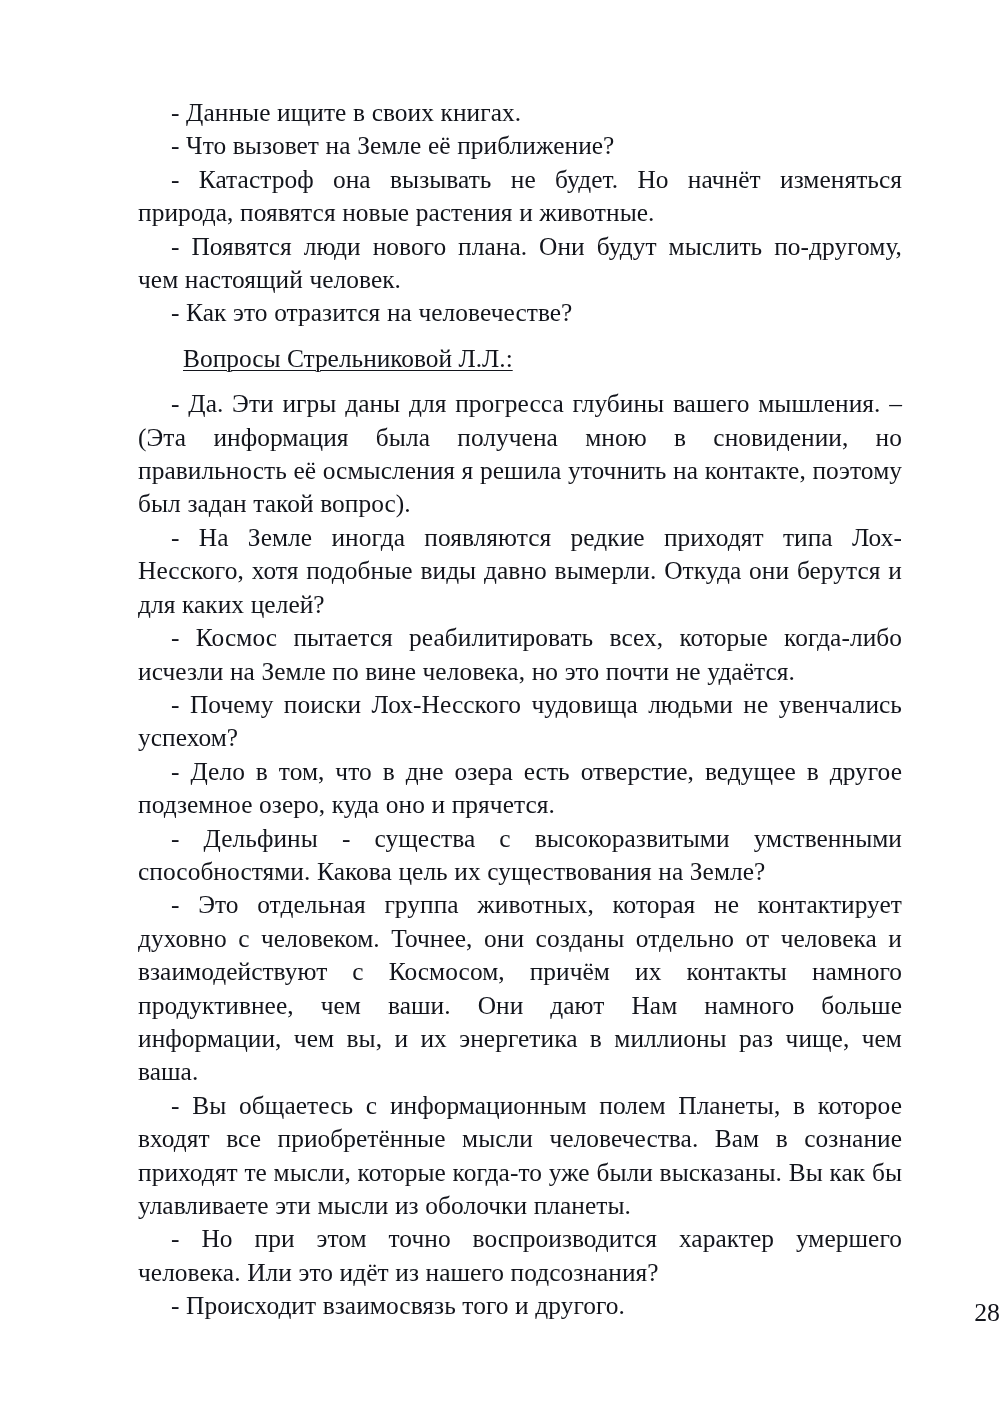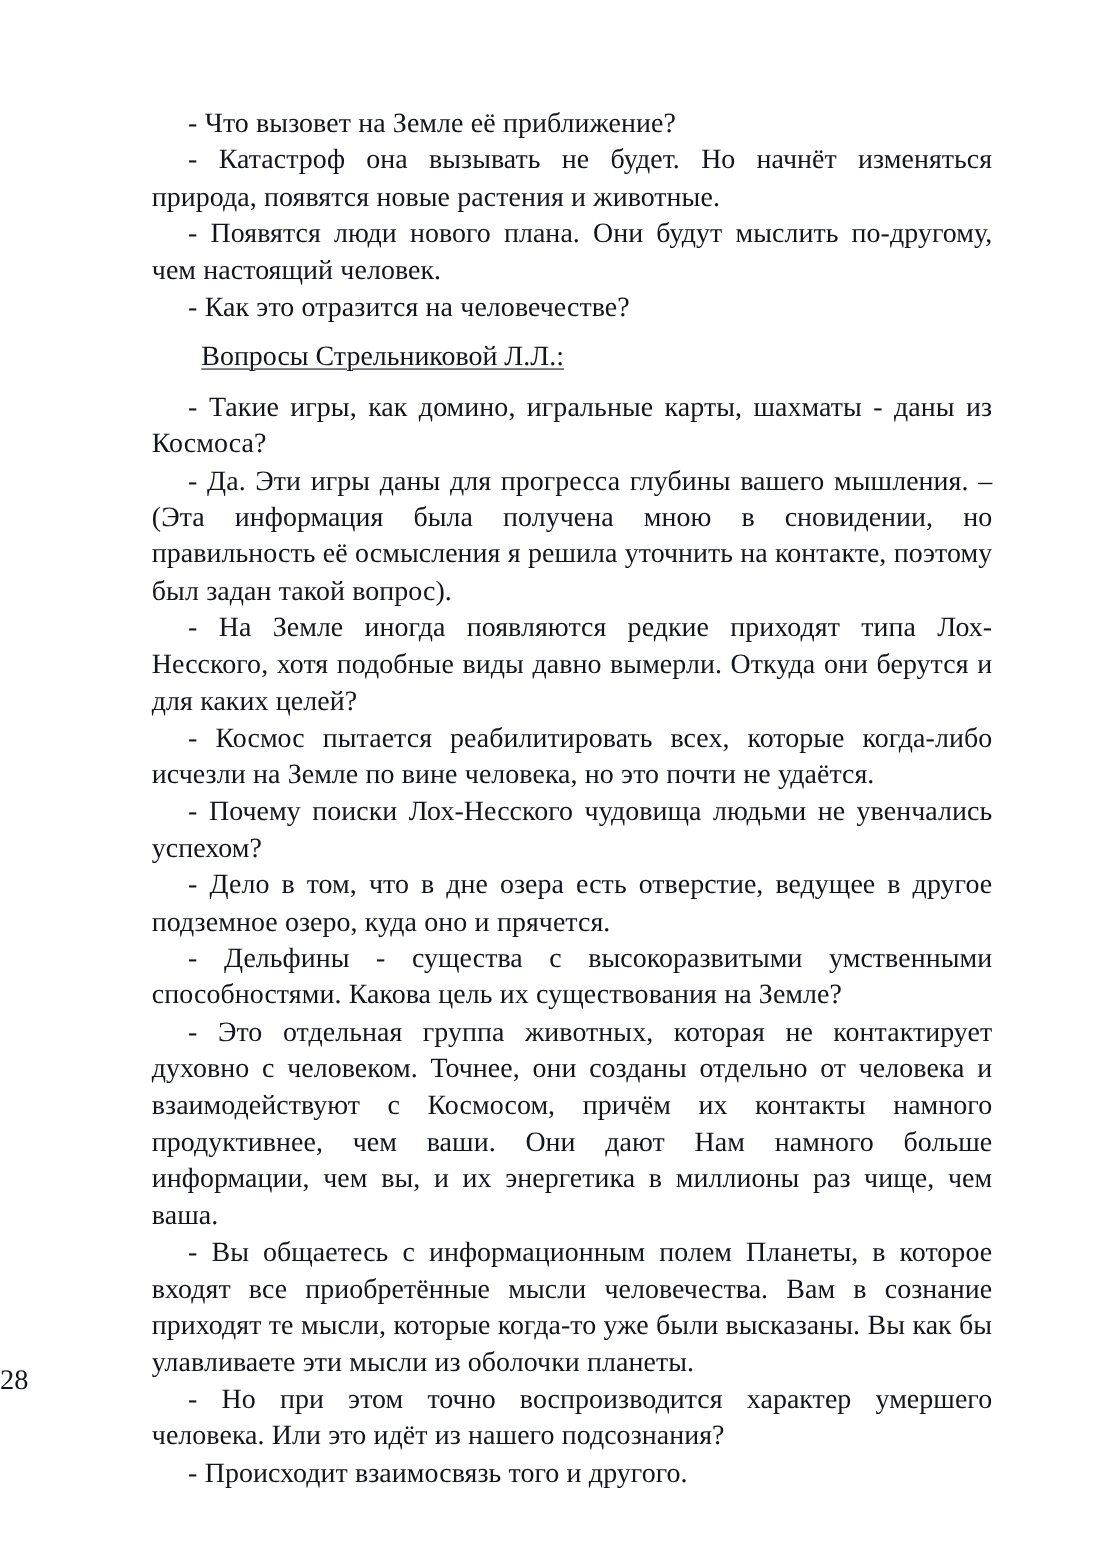--- a/index.html
+++ b/index.html
@@ -48,46 +48,46 @@
   .heading .u {
     text-decoration: underline;
     text-underline-offset: 2.5px;
     text-decoration-thickness: 1.4px;
   }
 
   .page-number {
     position: absolute;
     left: 0;
     right: 0;
-    top: 1239px;
-    text-align: left;
+    top: 1297px;
+    text-align: right;
     font-size: 25.8px;
     line-height: 32px;
     color: #13151c;
   }
 </style>
 </head>
 <body>
 
 <div class="page">
 
   <div class="text-block">
 
+    <p class="para">- Данные ищите в своих книгах.</p>
 
     <p class="para">- Что вызовет на Земле её приближение?</p>
 
     <p class="para">- Катастроф она вызывать не будет. Но начнёт изменяться природа, появятся новые растения и животные.</p>
 
     <p class="para">- Появятся люди нового плана. Они будут мыслить по-другому, чем настоящий человек.</p>
 
     <p class="para">- Как это отразится на человечестве?</p>
 
     <p class="heading"><span class="u">Вопросы Стрельниковой Л.Л.:</span></p>
 
-    <p class="para">- Такие игры, как домино, игральные карты, шахматы - даны из Космоса?</p>
 
     <p class="para">- Да. Эти игры даны для прогресса глубины вашего мышления. – (Эта информация была получена мною в сновидении, но правильность её осмысления я решила уточнить на контакте, поэтому был задан такой вопрос).</p>
 
     <p class="para">- На Земле иногда появляются редкие приходят типа  Лох-Несского, хотя подобные виды давно вымерли. Откуда они берутся и для каких целей?</p>
 
     <p class="para">- Космос пытается реабилитировать всех, которые когда-либо исчезли на Земле по вине человека, но это почти не удаётся.</p>
 
     <p class="para">- Почему поиски Лох-Несского чудовища людьми не увенчались успехом?</p>
 
     <p class="para">- Дело в том, что в дне озера есть отверстие, ведущее в другое подземное озеро, куда оно и прячется.</p>

